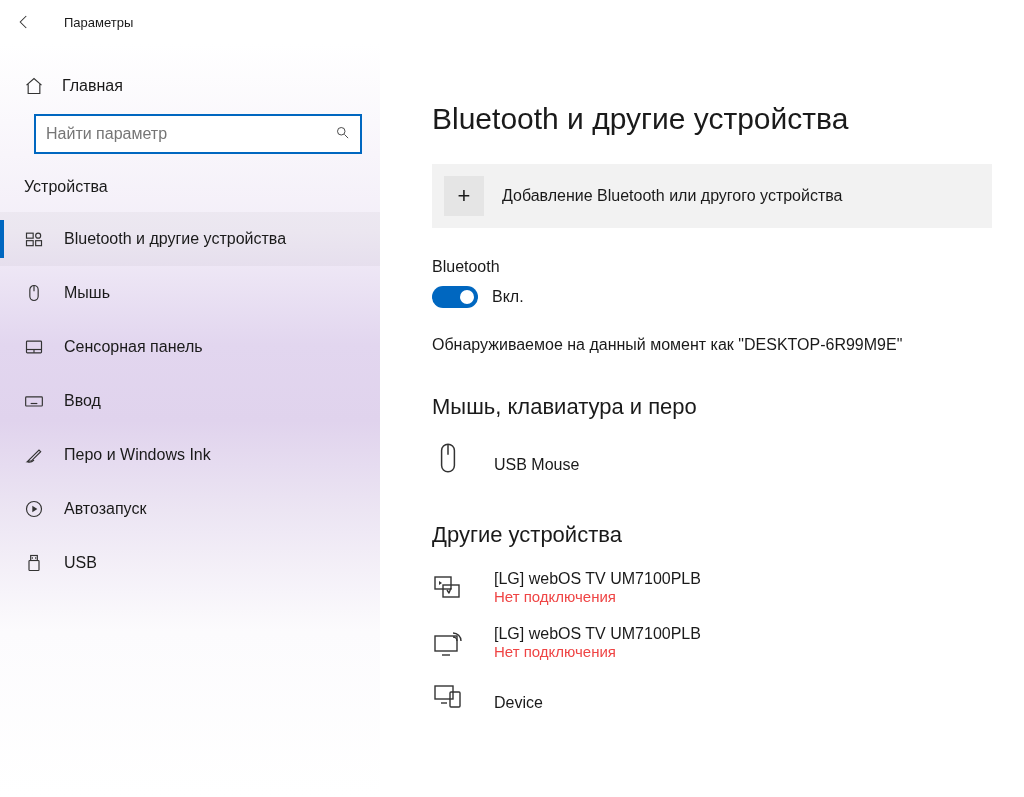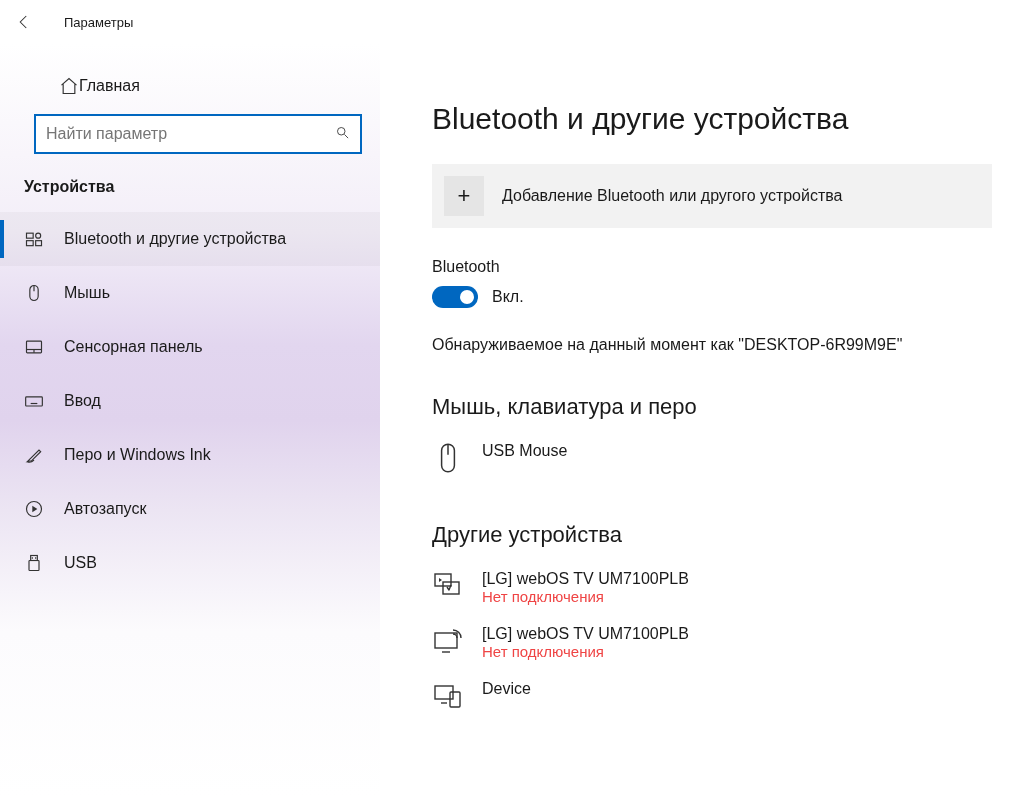--- a/index.html
+++ b/index.html
@@ -34,22 +34,22 @@
     padding: 14px 0 0 0;
     background: linear-gradient(180deg, #ffffff 0%, #f3eef8 25%, #e2d6ef 40%, #e0d3ed 50%, #ece5f3 62%, #fcfbfd 78%, #ffffff 100%);
     display: flex;
     flex-direction: column;
   }
   .home-row {
     height: 56px;
     display: flex;
     align-items: center;
     padding: 0 24px;
-    cursor: pointer;
-    margin-left: 35px;
+    gap: 18px;
+    cursor: pointer;
   }
   .home-row .lbl { font-size: 16px; }
   .search-wrap { padding: 0 18px 24px 18px; }
   .search-box {
     border: 2px solid #0067c0;
     background: #fff;
     height: 40px;
     display: flex;
     align-items: center;
     padding: 0 10px;
@@ -59,21 +59,21 @@
     flex: 1;
     border: none;
     outline: none;
     font-size: 16px;
     color: #666;
     background: transparent;
   }
   .search-icon { color: #888; font-size: 15px; }
   .section-header {
     font-size: 16px;
-    font-weight: 700;
+    font-weight: 400;
     padding: 0 24px 16px 24px;
   }
   .nav-item {
     height: 54px;
     display: flex;
     align-items: center;
     padding: 0 24px;
     gap: 20px;
     cursor: pointer;
     position: relative;
@@ -127,22 +127,22 @@
     right: 4px; top: 4px;
     width: 14px; height: 14px;
     background: #fff;
     border-radius: 50%;
   }
   .toggle-label { font-size: 16px; }
   .discoverable { font-size: 16px; margin-bottom: 40px; }
   h2.section-title { font-size: 22px; font-weight: 400; margin-bottom: 16px; }
   .device-row {
     display: flex;
-    align-items: flex-start;
-    gap: 18px;
+    align-items: flex-end;
+    gap: 30px;
     padding: 6px 0 14px 0;
     cursor: pointer;
   }
   .device-icon {
     width: 32px; height: 32px;
     display: flex; align-items: center; justify-content: center;
     flex-shrink: 0;
   }
   .device-texts { display: flex; flex-direction: column; }
   .device-name { font-size: 16px; }

